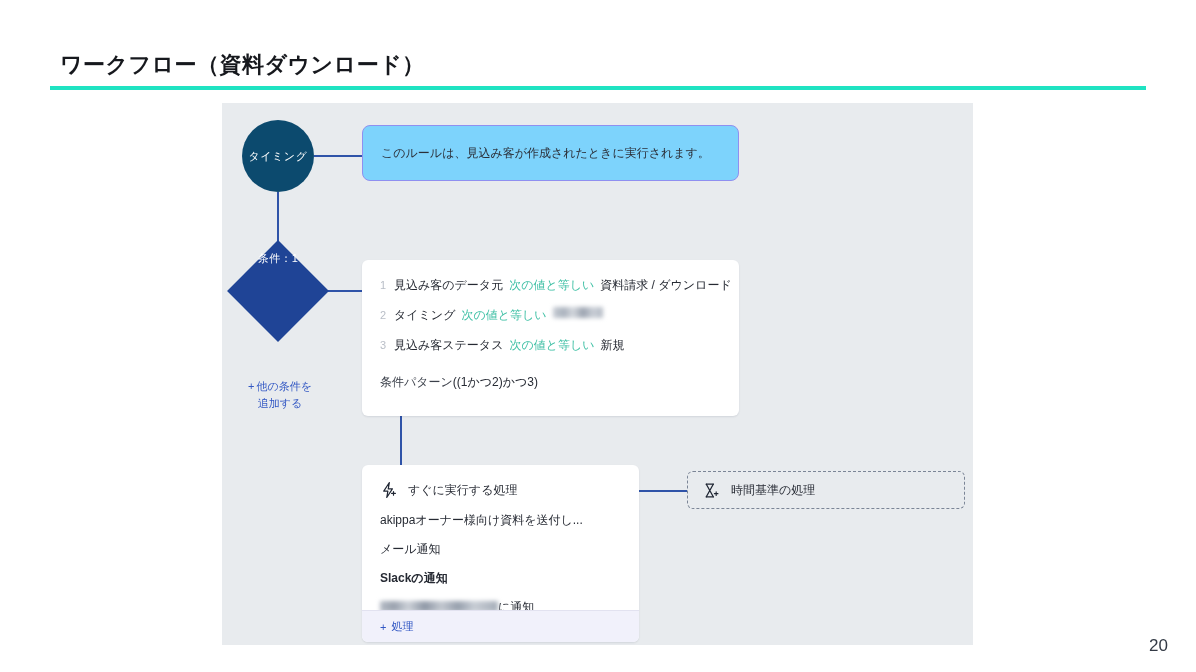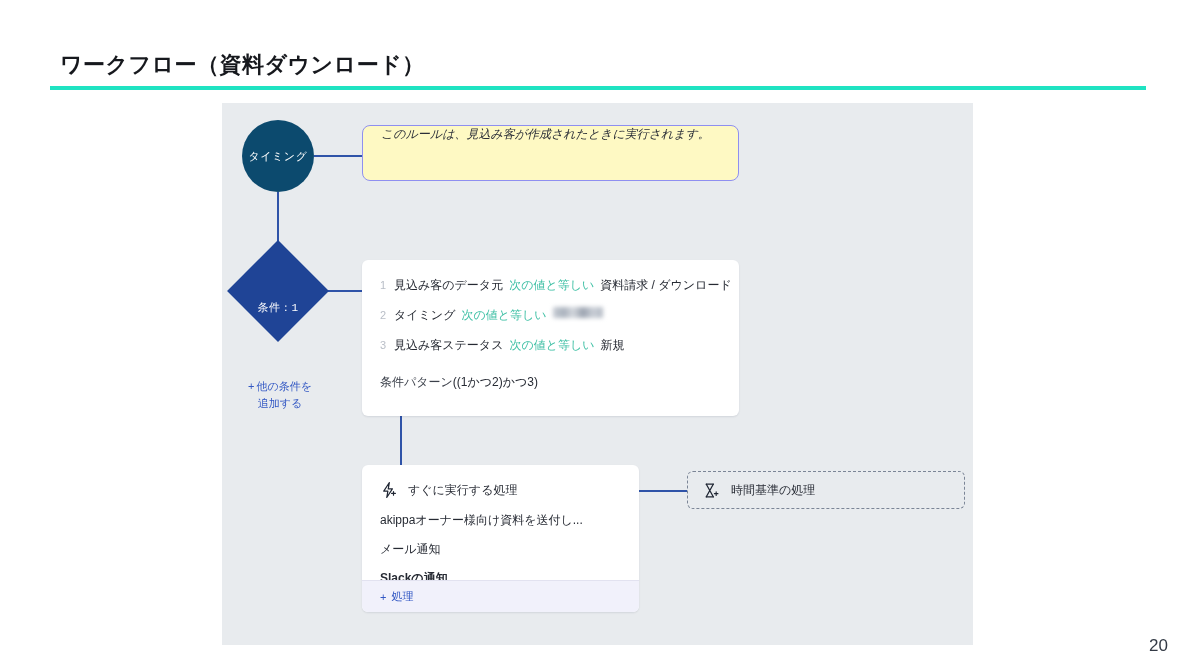--- a/index.html
+++ b/index.html
@@ -85,31 +85,30 @@
     left: 20px;
     top: 152px;
     width: 72px;
     height: 72px;
     background: #1f4496;
     transform: rotate(45deg);
   }
   .cond-diamond-label {
     position: absolute;
     left: 20px;
-    top: 168px;
+    top: 148px;
     width: 72px;
     height: 72px;
     display: flex;
-    align-items: center;
+    align-items: flex-start;
     justify-content: center;
     color: #ffffff;
     font-size: 11px;
     letter-spacing: 0.3px;
     pointer-events: none;
-    font-family: Liberation Mono, monospace;
   }
 
   
   .add-condition {
     position: absolute;
     left: 8px;
     top: 275px;
     width: 100px;
     text-align: center;
     color: #3358c4;
@@ -118,30 +117,29 @@
   }
   .add-condition .plus { margin-right: 2px; }
 
   
   .trigger-box {
     position: absolute;
     left: 140px;
     top: 22px;
     width: 377px;
     height: 56px;
-    background: #fef9c3;
+    background: #7dd3fc;
     border: 1.5px solid #8f8ff0;
     border-radius: 8px;
     display: flex;
-    align-items: flex-start;
+    align-items: center;
     padding: 0 18px;
     box-sizing: border-box;
     font-size: 12px;
     color: #2b2f38;
-    font-style: italic;
   }
 
   
   .cond-panel {
     position: absolute;
     left: 140px;
     top: 157px;
     width: 377px;
     height: 156px;
     background: #ffffff;
@@ -188,21 +186,21 @@
   }
   .cond-pattern .pattern-label { color: #3c414b; }
   .cond-pattern .pattern-value { }
 
   
   .action-card {
     position: absolute;
     left: 140px;
     top: 362px;
     width: 277px;
-    height: 147px;
+    height: 177px;
     background: #ffffff;
     border-radius: 6px;
     box-shadow: 0 1px 2px rgba(20,30,60,0.10);
     box-sizing: border-box;
     overflow: hidden;
   }
   .action-head {
     display: flex;
     align-items: center;
     padding: 16px 18px 0 18px;

